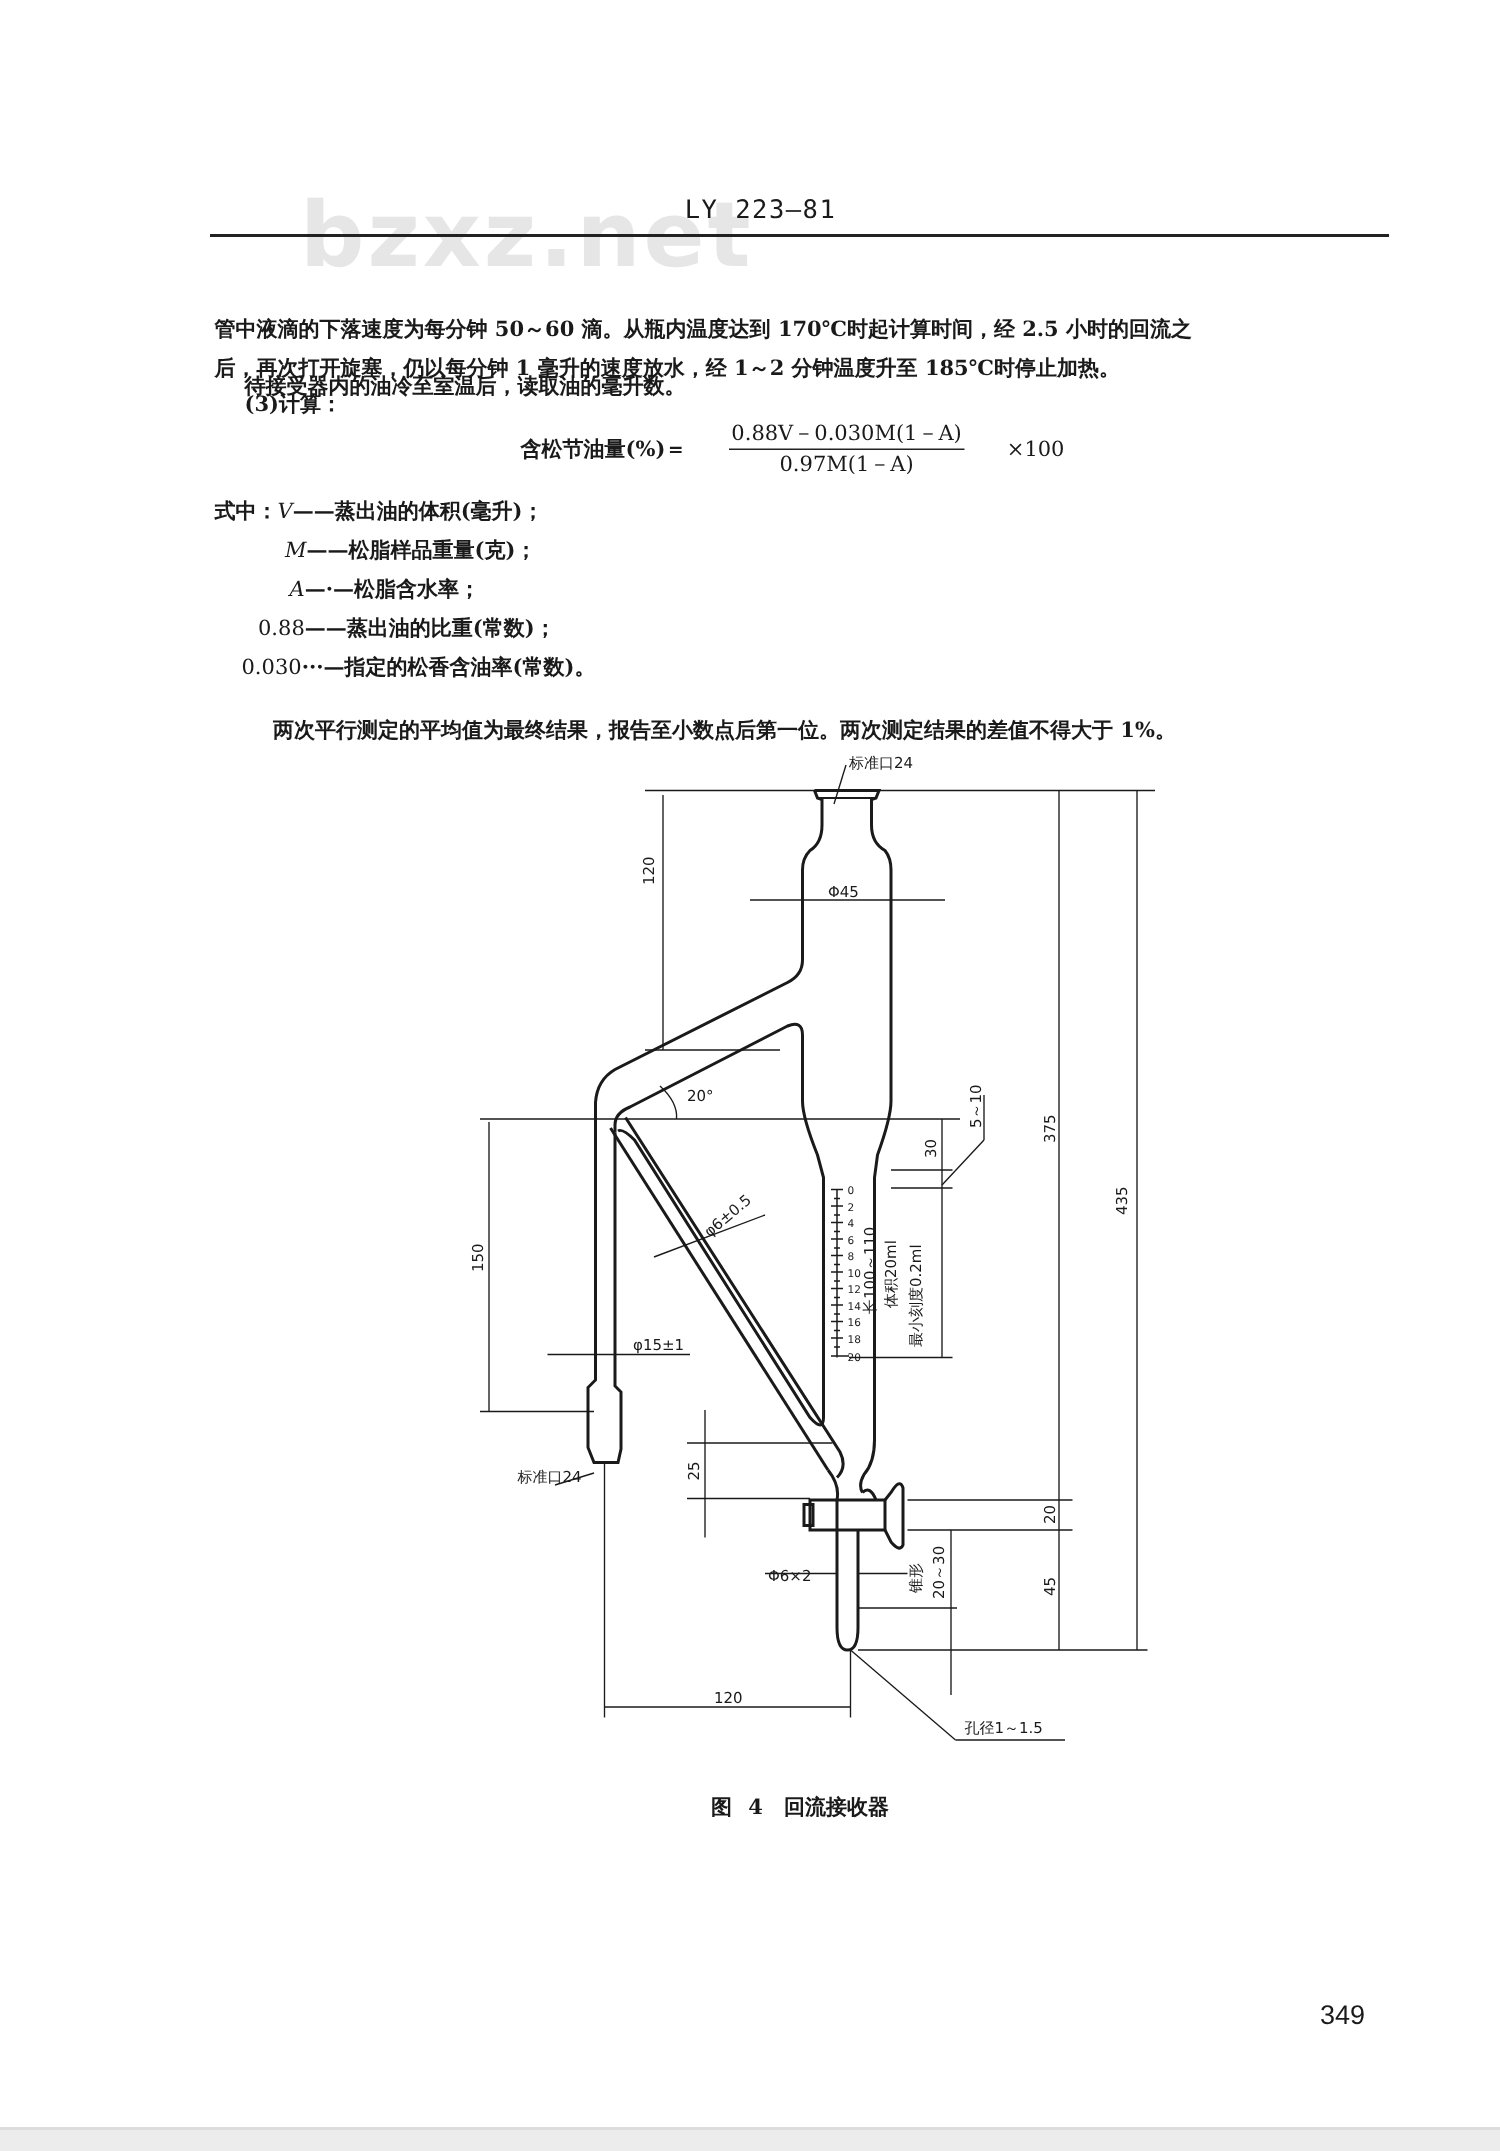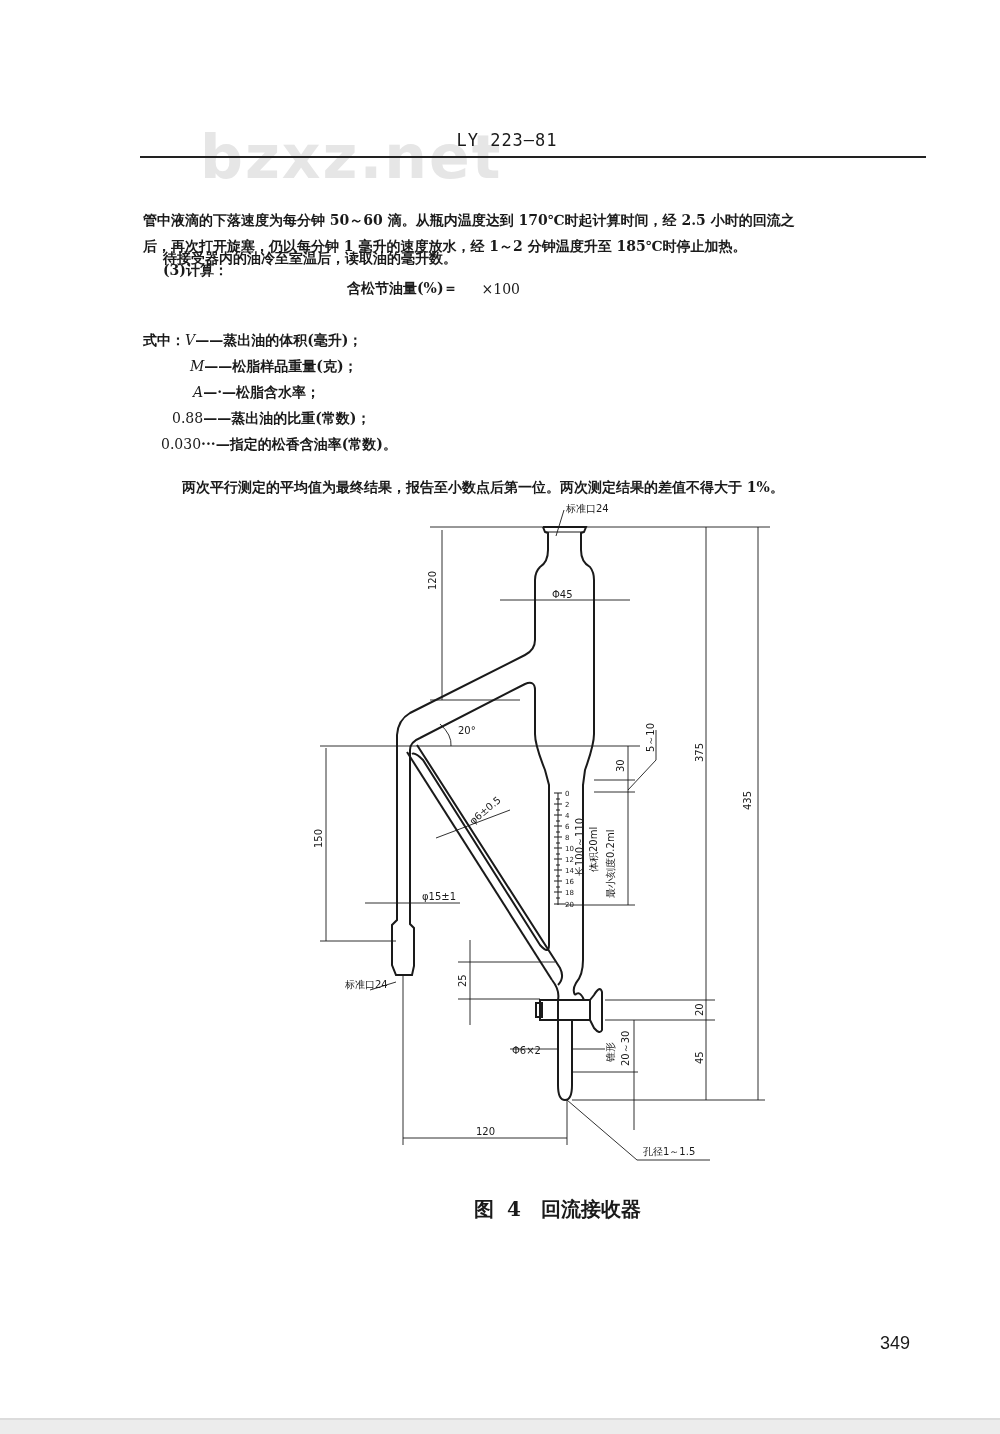--- a/index.html
+++ b/index.html
@@ -11,40 +11,44 @@
          font-size:17px; letter-spacing:1px; z-index:1; padding-left:70px; box-sizing:border-box;}
   .rule { position:absolute; left:140px; width:786px; top:156px; height:2px; background:#222; z-index:1; }
   .txt { position:absolute; font-size:14px; line-height:22px; z-index:1; white-space:nowrap; font-weight:bold; }
   .defs .row { position:absolute; font-size:14px; white-space:nowrap; font-weight:bold; }
   .sym { display:inline-block; text-align:right; font-style:italic; font-weight:normal; }
   .num { font-style:normal; }
   .formula { position:absolute; left:347px; top:280px; font-size:14px; font-weight:bold; z-index:1; display:flex; align-items:center;gap:24px; }
   .frac { display:inline-flex; flex-direction:column; align-items:center; margin:0 4px; font-weight:normal; }
   .frac .n { padding:0 2px 1px; border-bottom:1px solid #222; }
   .frac .d { padding:1px 2px 0; }
-  .caption { position:absolute; left:474px; top:1196px; font-size:20px; font-weight:bold; word-spacing:6px; }
+  .caption { position:absolute; left:474px; top:1196px; font-size:14px; font-weight:bold; word-spacing:6px; }
   .pageno { position:absolute; left:880px; top:1333px; font-size:18px; font-family:Liberation Sans, sans-serif; }
   .footer { position:absolute; left:0; top:1418px; width:1000px; height:16px; background:#ececec; border-top:2px solid #dcdcdc; }
   svg.diagram { position:absolute; left:0; top:0; z-index:1; }
   svg text { font-family:"DejaVu Sans","Liberation Sans",sans-serif; fill:#1a1a1a; }
 </style>
 </head>
 <body>
 
 <div class="watermark">bzxz.net</div>
 <div class="hdr">LY 223—81</div>
 <div class="rule"></div>
 
 <div class="txt" style="left:143px;top:175px;margin-top:34px;">管中液滴的下落速度为每分钟 50～60 滴。从瓶内温度达到 170℃时起计算时间，经 2.5 小时的回流之</div>
 <div class="txt" style="left:143px;top:203px;margin-top:32px;">后，再次打开旋塞，仍以每分钟 1 毫升的速度放水，经 1～2 分钟温度升至 185℃时停止加热。</div>
 <div class="txt" style="left:163px;top:231px;margin-top:16px;">待接受器内的油冷至室温后，读取油的毫升数。</div>
 <div class="txt" style="left:163px;top:259px;">(3)计算：</div>
 
 <div class="formula">
   <span>含松节油量(%)＝</span>
+  <span class="frac">
+    <span class="n">0.88V－0.030M(1－A)</span>
+    <span class="d">0.97M(1－A)</span>
+  </span>
   <span style="font-weight:normal">×100</span>
 </div>
 
 <div class="defs">
   <div class="row" style="left:143px;top:332px;">
     <span>式中：</span><span class="sym">V</span><span>——蒸出油的体积(毫升)；</span>
   </div>
   <div class="row" style="left:190px;top:358px;">
     <span class="sym">M</span><span>——松脂样品重量(克)；</span>
   </div>

